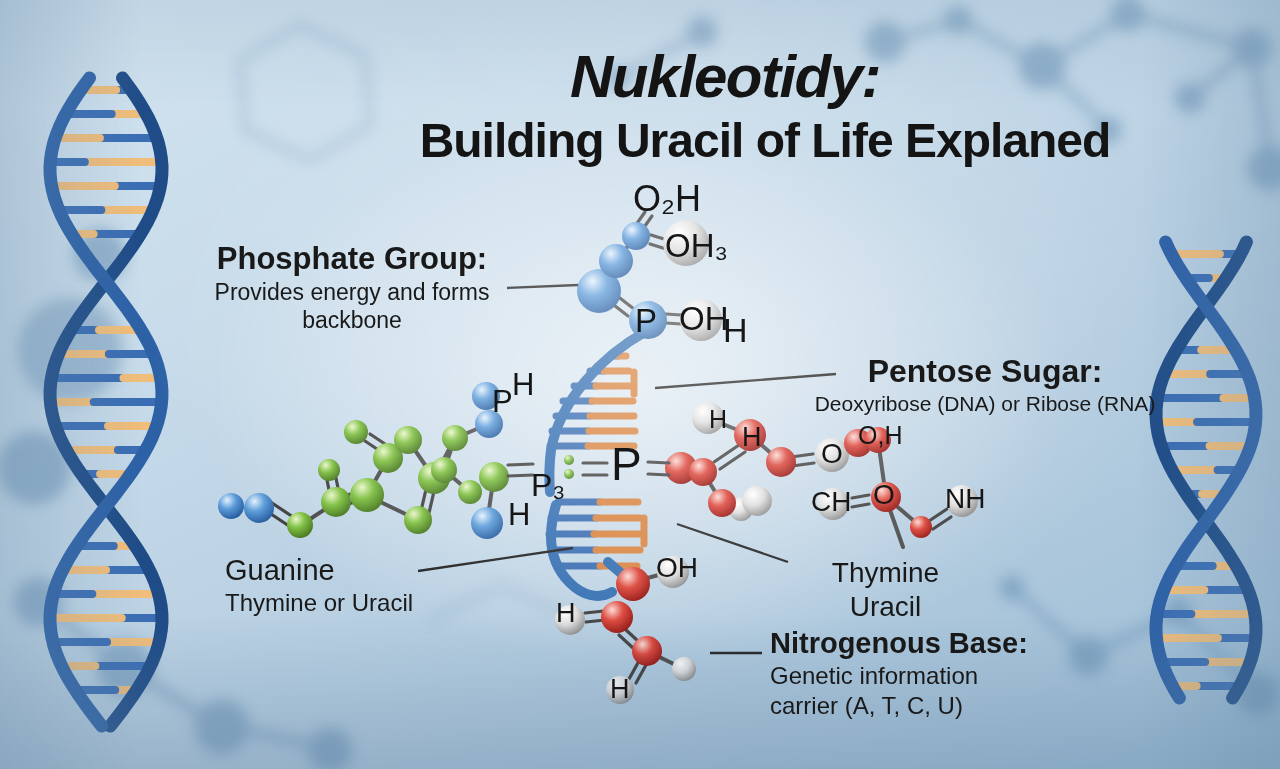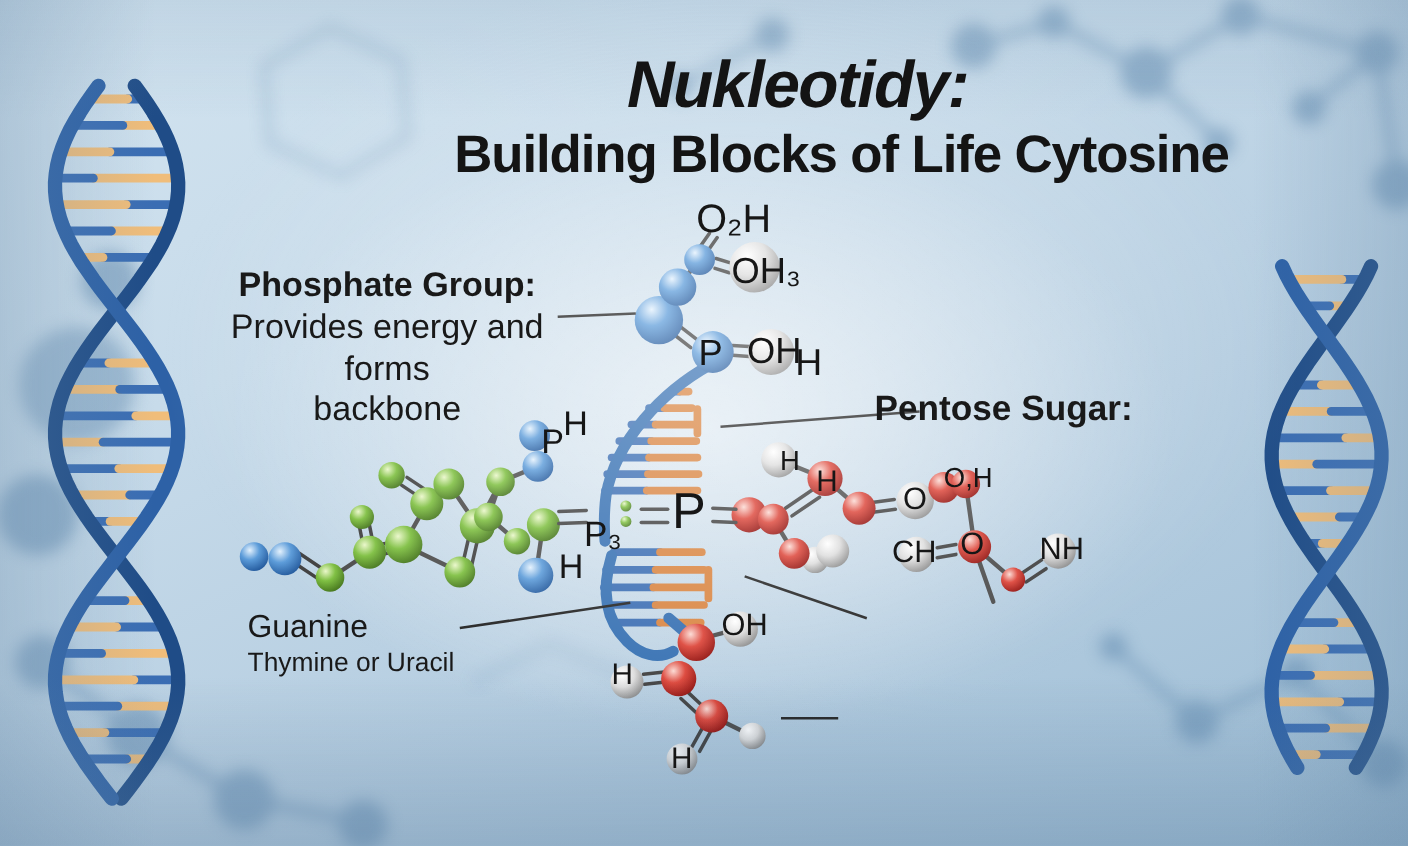--- a/index.html
+++ b/index.html
@@ -13,22 +13,22 @@
       linear-gradient(to right, rgba(104,138,168,.32), rgba(104,138,168,0) 11%, rgba(104,138,168,0) 89%, rgba(104,138,168,.28)),
       linear-gradient(to bottom, rgba(104,138,168,.15), rgba(104,138,168,0) 14%, rgba(104,138,168,0) 80%, rgba(92,126,158,.34));}
   .t1{position:absolute;left:425px;top:42px;width:600px;text-align:center;
     font-size:60px;font-weight:bold;letter-spacing:-1.5px;color:#141414;font-style:italic;}
   .t2{position:absolute;left:315px;top:113px;width:900px;text-align:center;
     font-size:48px;font-weight:bold;letter-spacing:-1px;color:#141414;}
   .ann{position:absolute;line-height:1.22;color:#191919;}
   .ann .h{font-weight:bold;display:block;}
   .ann .b{display:block;}
   .phos{left:177px;top:240px;width:350px;text-align:center;}
-  .phos .h{font-size:31px;text-align:center;} .phos .b{font-size:31px;}
-  .pent{left:795px;top:352px;width:380px;text-align:left;}
+  .phos .h{font-size:31px;text-align:center;} .phos .b{font-size:23px;}
+  .pent{left:795px;top:352px;width:380px;text-align:center;}
   .pent .h{font-size:32px;} .pent .b{font-size:21px;}
   .basl{left:225px;top:553px;width:270px;font-size:29px;}
   .basl .s{font-size:24px;}
   .basr{left:808px;top:556px;width:155px;text-align:center;font-size:28px;}
   .nitr{left:770px;top:626px;width:340px;text-align:left;}
   .nitr .h{font-size:29px;} .nitr .b{font-size:24px;}
   .atom{position:absolute;white-space:nowrap;color:#161616;line-height:1;}
   
   .bond{stroke:#4a4a4a;stroke-width:4;stroke-linecap:round;}
   .dbond{stroke:#3f3f3f;stroke-width:3.2;stroke-linecap:round;}
@@ -355,38 +355,48 @@
       <path class="lead" d="M655 388 L836 374"></path>
       <path class="lead" d="M418 571 L573 548"></path>
       <path class="lead" d="M677 524 L788 562"></path>
       <path class="lead" d="M710 653 L762 653"></path>
     </g>
   </svg>
 
   <div class="vignette"></div>
 
   <div class="t1">Nukleotidy:</div>
-  <div class="t2">Building Blocks of Life Cytosine</div>
+  <div class="t2">Building Uracil of Life Explaned</div>
 
   <div class="ann phos">
     <span class="h">Phosphate Group:</span>
     <span class="b">Provides energy and forms</span>
     <span class="b">backbone</span>
   </div>
 
   <div class="ann pent">
     <span class="h">Pentose Sugar:</span>
+    <span class="b">Deoxyribose (DNA) or Ribose (RNA)</span>
   </div>
 
   <div class="ann basl">
     <span class="b">Guanine</span>
     <span class="b s">Thymine or Uracil</span>
   </div>
 
-
+  <div class="ann basr">
+    <span class="b">Thymine</span>
+    <span class="b">Uracil</span>
+  </div>
+
+  <div class="ann nitr">
+    <span class="h">Nitrogenous Base:</span>
+    <span class="b">Genetic information</span>
+    <span class="b">carrier (A, T, C, U)</span>
+  </div>
 
   <span class="atom" style="left:633px;top:181px;font-size:36px;">O₂H</span>
   <span class="atom" style="left:665px;top:229px;font-size:33px;text-align:right;">OH₃</span>
   <span class="atom" style="left:635px;top:304px;font-size:33px;">P</span>
   <span class="atom" style="left:679px;top:302px;font-size:33px;">OH</span>
   <span class="atom" style="left:723px;top:313px;font-size:34px;">H</span>
   <span class="atom" style="left:512px;top:369px;font-size:31px;">H</span>
   <span class="atom" style="left:492px;top:386px;font-size:31px;">P</span>
   <span class="atom" style="left:508px;top:499px;font-size:31px;">H</span>
   <span class="atom" style="left:531px;top:469px;font-size:32px;">P₃</span>

